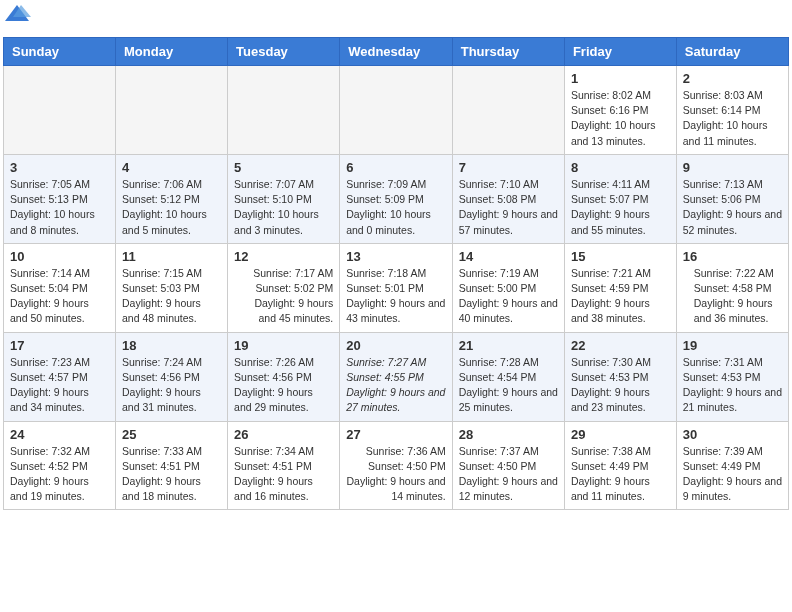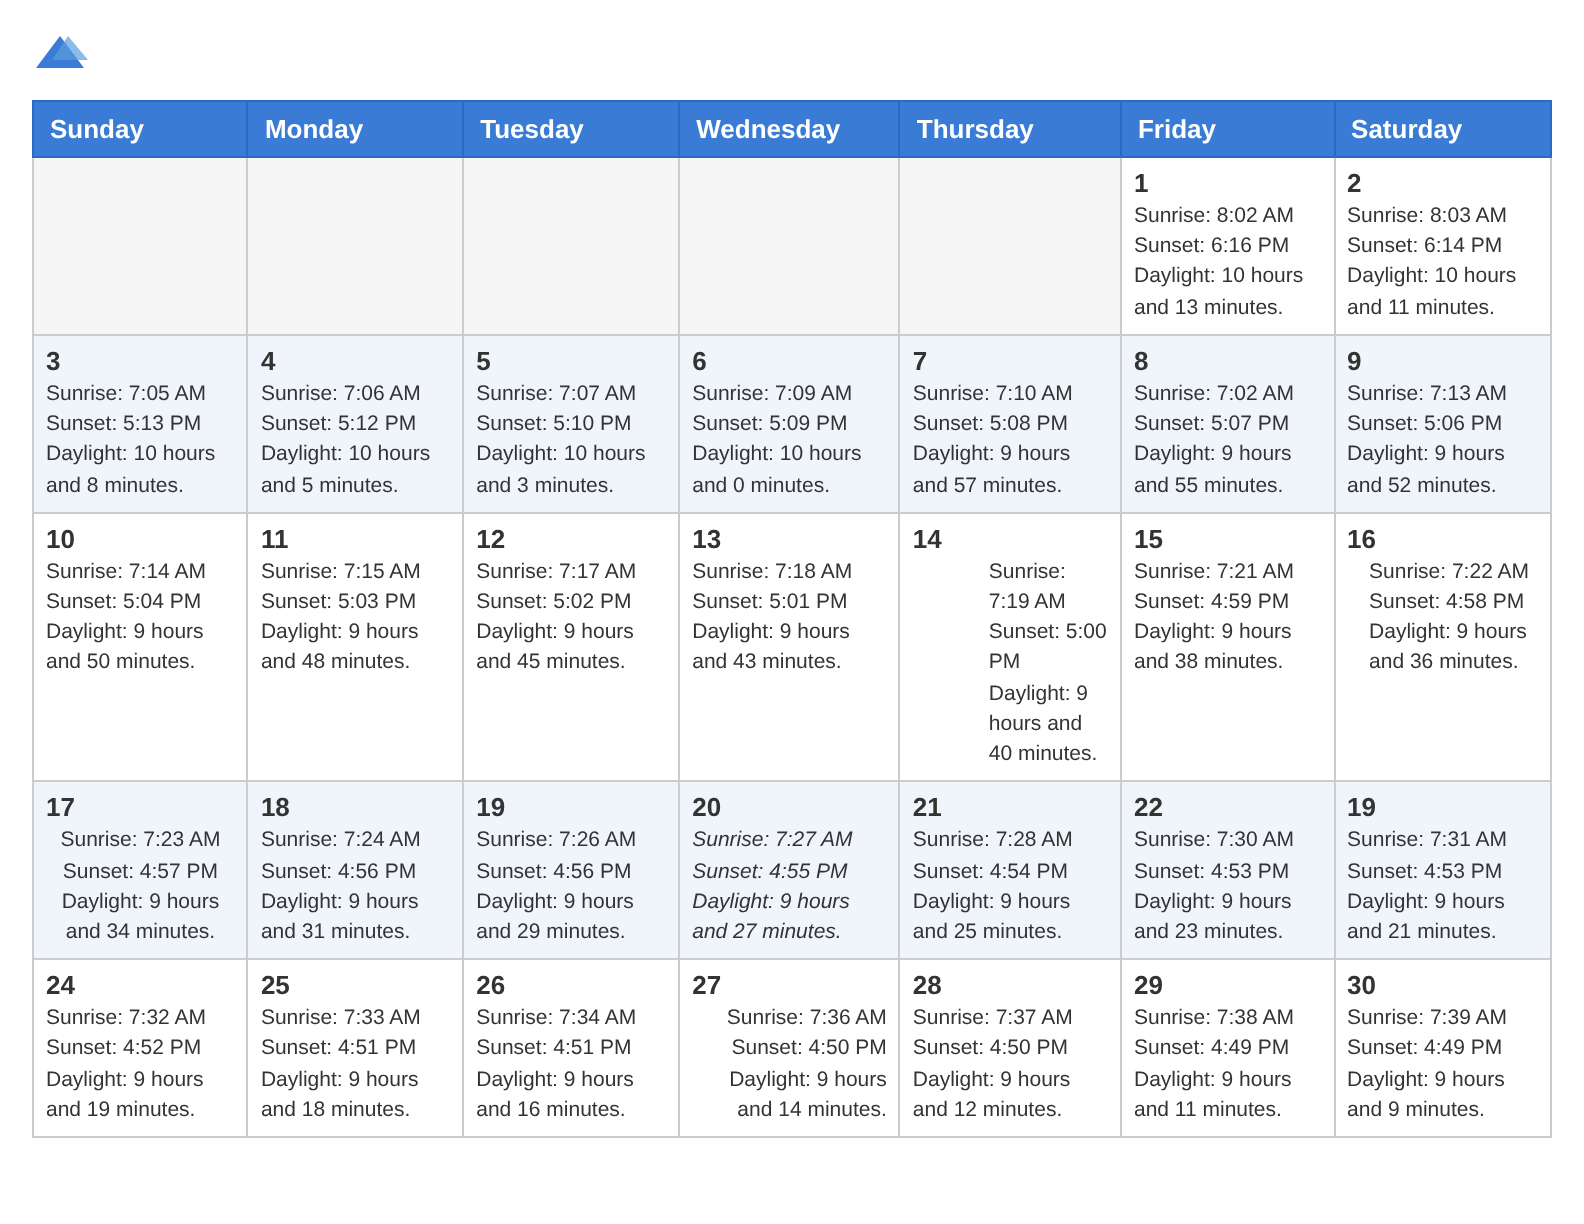--- a/index.html
+++ b/index.html
@@ -4,21 +4,21 @@
   <style>
     * { box-sizing: border-box; margin: 0; padding: 0; }
     body {
       font-family: Arial, sans-serif;
       background: #fff;
       width: 792px;
       min-height: 612px;
     }
     .page {
       width: 792px;
-      padding: 16px;
+      padding: 3px;
     }
     .header {
       display: flex;
       align-items: flex-start;
       justify-content: space-between;
       margin-bottom: 12px;
     }
     .logo {
       display: flex;
       align-items: center;
@@ -174,21 +174,21 @@
 Daylight: 10 hours and 0 minutes.</div>
           </td>
           <td>
             <span class="day-num">7</span>
             <div class="day-info" style="white-space: pre-line;">Sunrise: 7:10 AM
 Sunset: 5:08 PM
 Daylight: 9 hours and 57 minutes.</div>
           </td>
           <td>
             <span class="day-num">8</span>
-            <div class="day-info" style="white-space: pre-line;">Sunrise: 7:02 AM
+            <div class="day-info" style="white-space: pre-line;">Sunrise: 4:11 AM
 Sunset: 5:07 PM
 Daylight: 9 hours and 55 minutes.</div>
           </td>
           <td>
             <span class="day-num">9</span>
             <div class="day-info" style="white-space: pre-line;">Sunrise: 7:13 AM
 Sunset: 5:06 PM
 Daylight: 9 hours and 52 minutes.</div>
           </td>
         </tr>
@@ -200,53 +200,53 @@
 Daylight: 9 hours and 50 minutes.</div>
           </td>
           <td>
             <span class="day-num">11</span>
             <div class="day-info" style="white-space: pre-line;">Sunrise: 7:15 AM
 Sunset: 5:03 PM
 Daylight: 9 hours and 48 minutes.</div>
           </td>
           <td>
             <span class="day-num">12</span>
-            <div class="day-info" style="white-space: pre-line;">Sunrise: 7:17 AM
+            <div class="day-info" style="white-space: pre-line; text-align: right;">Sunrise: 7:17 AM
 Sunset: 5:02 PM
 Daylight: 9 hours and 45 minutes.</div>
           </td>
           <td>
             <span class="day-num">13</span>
             <div class="day-info" style="white-space: pre-line;">Sunrise: 7:18 AM
 Sunset: 5:01 PM
 Daylight: 9 hours and 43 minutes.</div>
           </td>
           <td>
             <span class="day-num">14</span>
-            <div class="day-info" style="white-space: pre-line; margin-left: 38px;">Sunrise: 7:19 AM
+            <div class="day-info" style="white-space: pre-line;">Sunrise: 7:19 AM
 Sunset: 5:00 PM
 Daylight: 9 hours and 40 minutes.</div>
           </td>
           <td>
             <span class="day-num">15</span>
             <div class="day-info" style="white-space: pre-line;">Sunrise: 7:21 AM
 Sunset: 4:59 PM
 Daylight: 9 hours and 38 minutes.</div>
           </td>
           <td>
             <span class="day-num">16</span>
             <div class="day-info" style="white-space: pre-line; margin-left: 11px;">Sunrise: 7:22 AM
 Sunset: 4:58 PM
 Daylight: 9 hours and 36 minutes.</div>
           </td>
         </tr>
         <tr>
           <td>
             <span class="day-num">17</span>
-            <div class="day-info" style="white-space: pre-line; text-align: center;">Sunrise: 7:23 AM
+            <div class="day-info" style="white-space: pre-line;">Sunrise: 7:23 AM
 Sunset: 4:57 PM
 Daylight: 9 hours and 34 minutes.</div>
           </td>
           <td>
             <span class="day-num">18</span>
             <div class="day-info" style="white-space: pre-line;">Sunrise: 7:24 AM
 Sunset: 4:56 PM
 Daylight: 9 hours and 31 minutes.</div>
           </td>
           <td>

